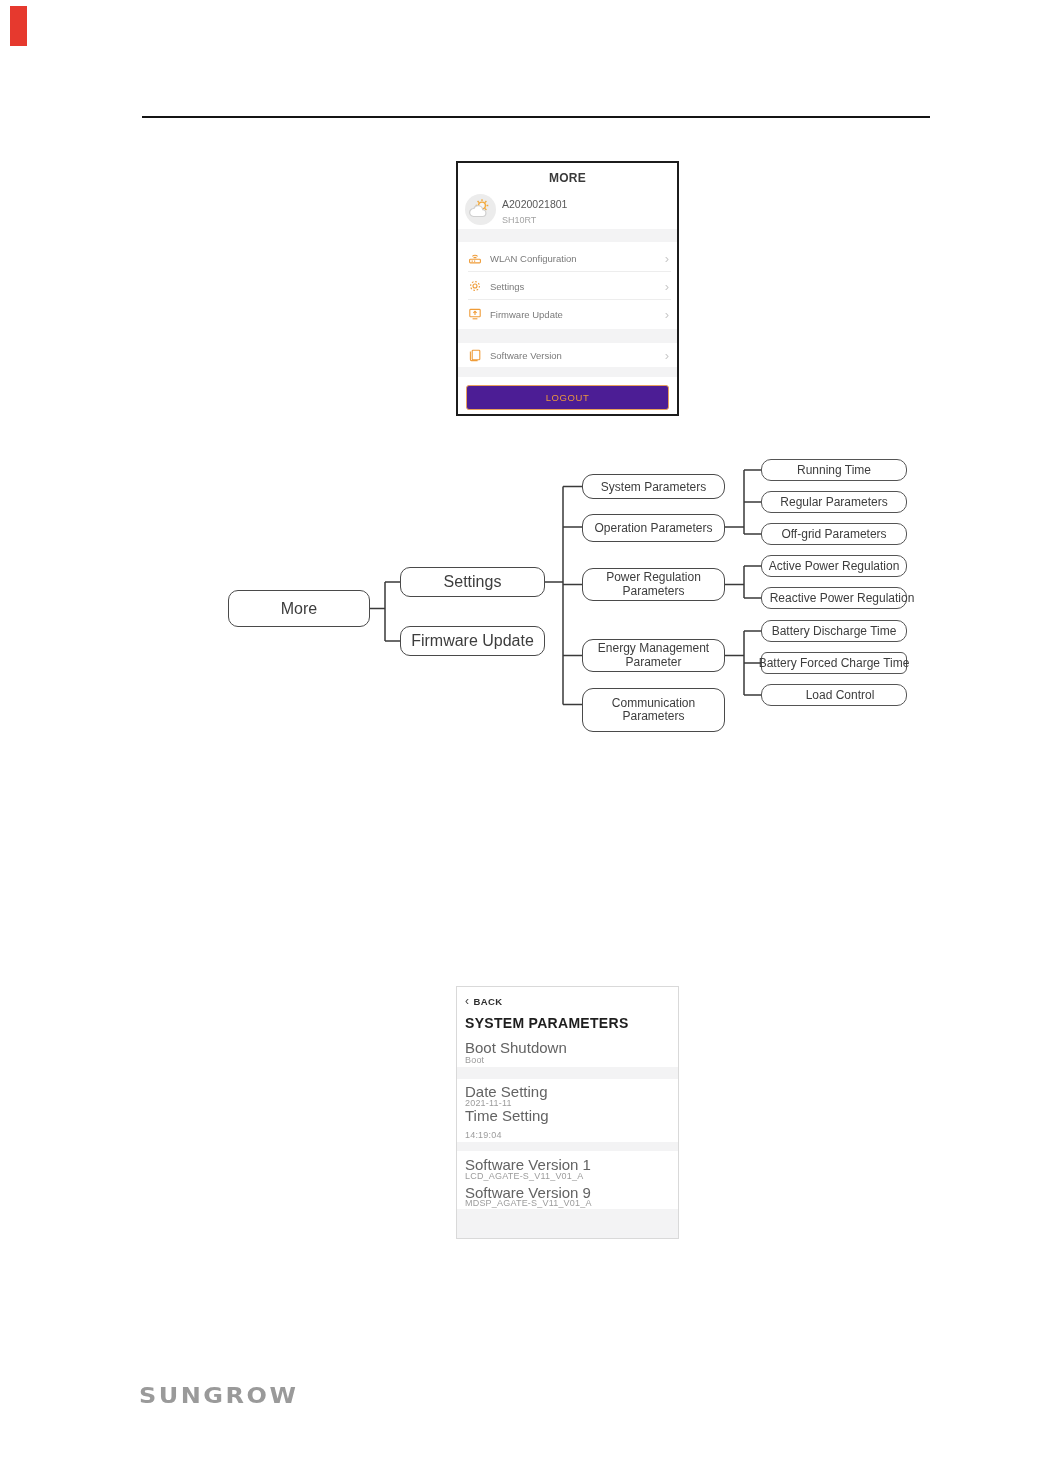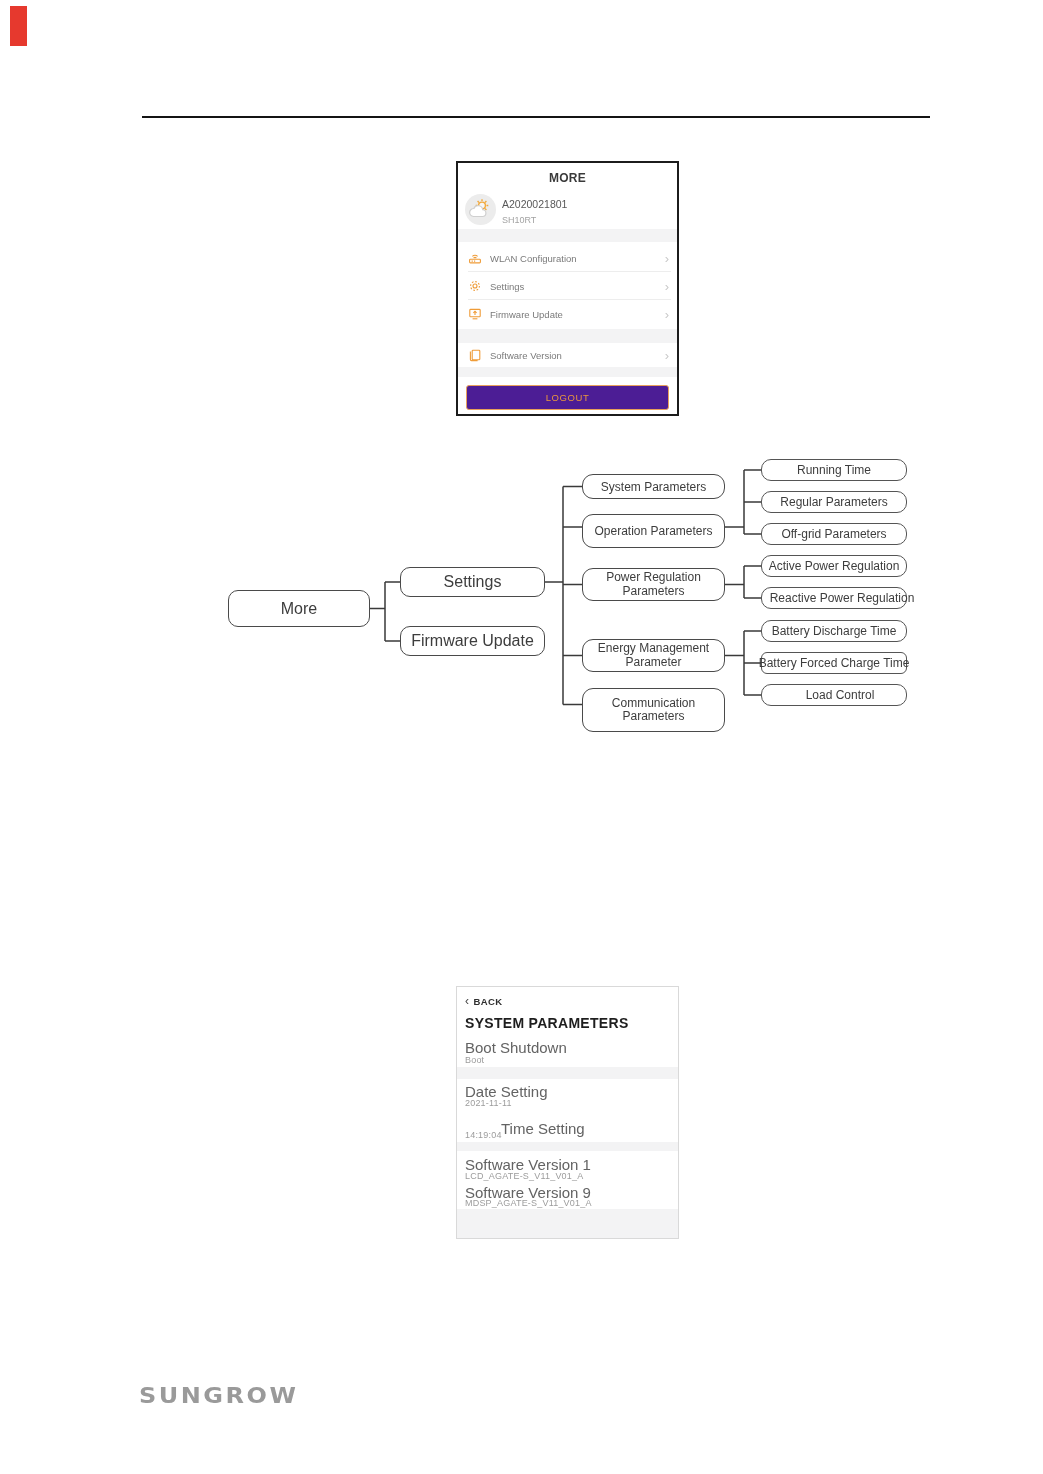--- a/index.html
+++ b/index.html
@@ -141,21 +141,21 @@
     M725 527 H744 M744 470 V534 M744 470 H761 M744 502 H761 M744 534 H761
     M725 584.5 H744 M744 566 V598 M744 566 H761 M744 598 H761
     M725 655.5 H744 M744 631 V695 M744 631 H761 M744 663 H761 M744 695 H761"></path>
 </svg>
 
 <div class="fc-box fc-l" style="left:228px;top:590px;width:142px;height:37px;">More</div>
 <div class="fc-box fc-l" style="left:400px;top:567px;width:145px;height:30px;">Settings</div>
 <div class="fc-box fc-l" style="left:400px;top:626px;width:145px;height:30px;">Firmware Update</div>
 
 <div class="fc-box fc-m" style="left:582px;top:474px;height:25px;">System Parameters</div>
-<div class="fc-box fc-m" style="left:582px;top:514px;height:34px;">Operation Parameters</div>
+<div class="fc-box fc-m" style="left:582px;top:514px;height:28px;">Operation Parameters</div>
 <div class="fc-box fc-m wrap" style="left:582px;top:568px;height:33px;">Power Regulation Parameters</div>
 <div class="fc-box fc-m wrap" style="left:582px;top:639px;height:33px;">Energy Management Parameter</div>
 <div class="fc-box fc-m wrap" style="left:582px;top:688px;height:44px;">Communication Parameters</div>
 
 <div class="fc-box fc-r" style="left:761px;top:459px;">Running Time</div>
 <div class="fc-box fc-r" style="left:761px;top:491px;">Regular Parameters</div>
 <div class="fc-box fc-r" style="left:761px;top:523px;">Off-grid Parameters</div>
 <div class="fc-box fc-r" style="left:761px;top:555px;">Active Power Regulation</div>
 <div class="fc-box fc-r" style="left:761px;top:587px;padding-left:16px;">Reactive Power Regulation</div>
 <div class="fc-box fc-r" style="left:761px;top:620px;">Battery Discharge Time</div>
@@ -170,21 +170,21 @@
   <div class="abs stitle">SYSTEM PARAMETERS</div>
 
   <div class="abs p-lbl" style="top:52px;">Boot Shutdown</div>
   <div class="abs p-val" style="top:68px;">Boot</div>
 
   <div class="abs band" style="top:80px;height:12px;"></div>
 
   <div class="abs p-lbl" style="top:96px;">Date Setting</div>
   <div class="abs p-val" style="top:111px;">2021-11-11</div>
 
-  <div class="abs p-lbl" style="top:133px;margin-left:36px;">Time Setting</div>
+  <div class="abs p-lbl" style="top:120px;">Time Setting</div>
   <div class="abs p-val" style="top:143px;">14:19:04</div>
 
   <div class="abs band" style="top:155px;height:9px;"></div>
 
   <div class="abs p-lbl" style="top:169px;">Software Version 1</div>
   <div class="abs p-val" style="top:184px;">LCD_AGATE-S_V11_V01_A</div>
 
   <div class="abs p-lbl" style="top:197px;">Software Version 9</div>
   <div class="abs p-val" style="top:211px;">MDSP_AGATE-S_V11_V01_A</div>
 

